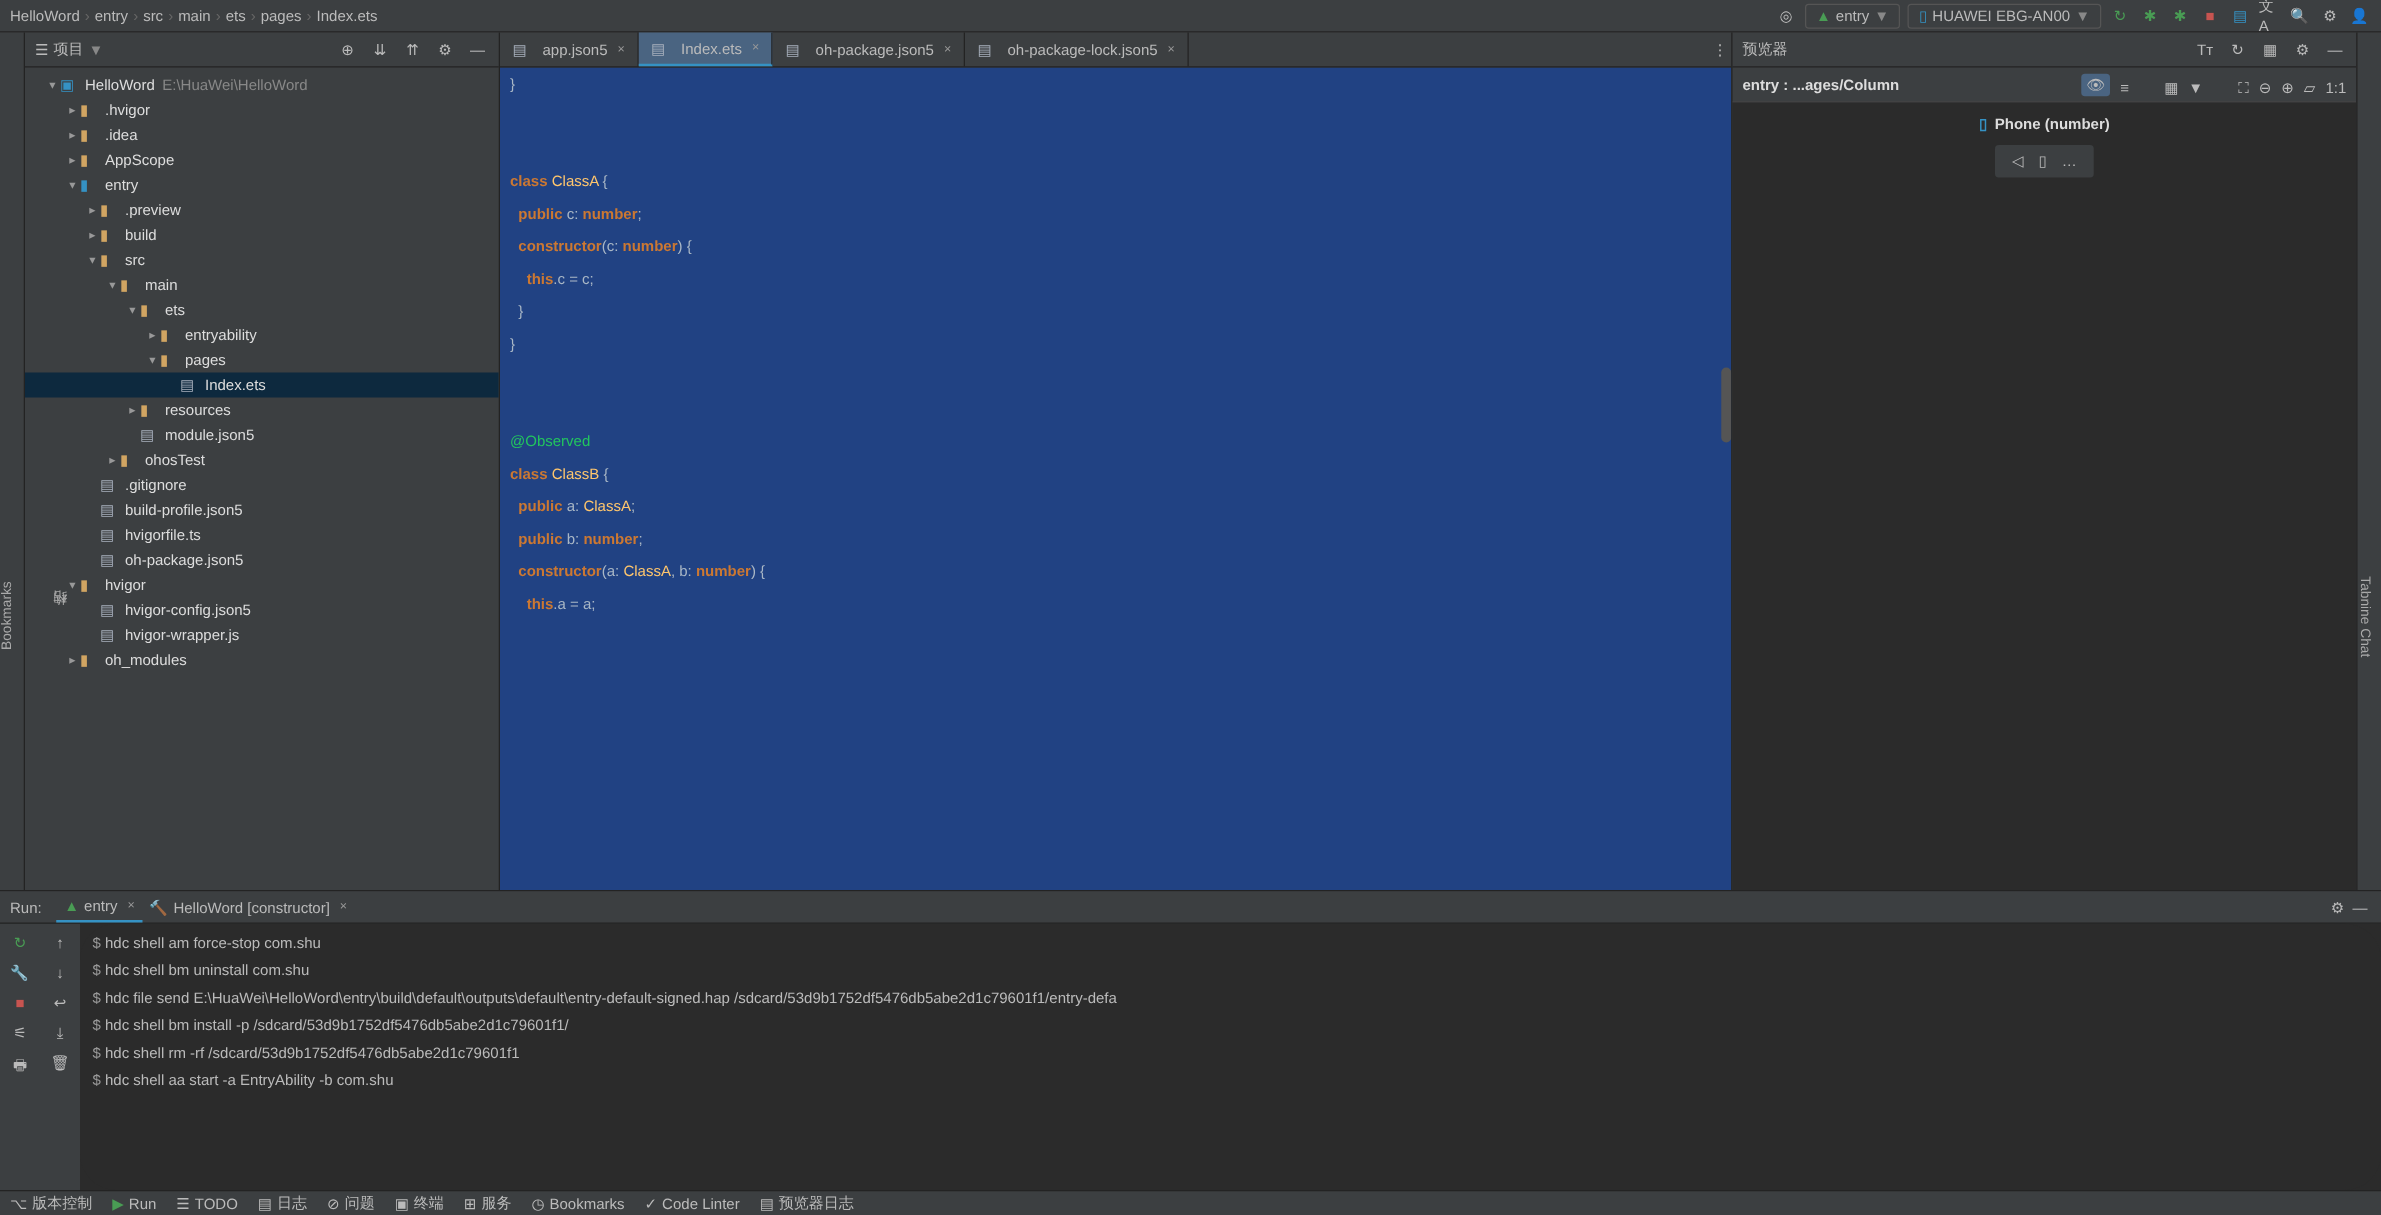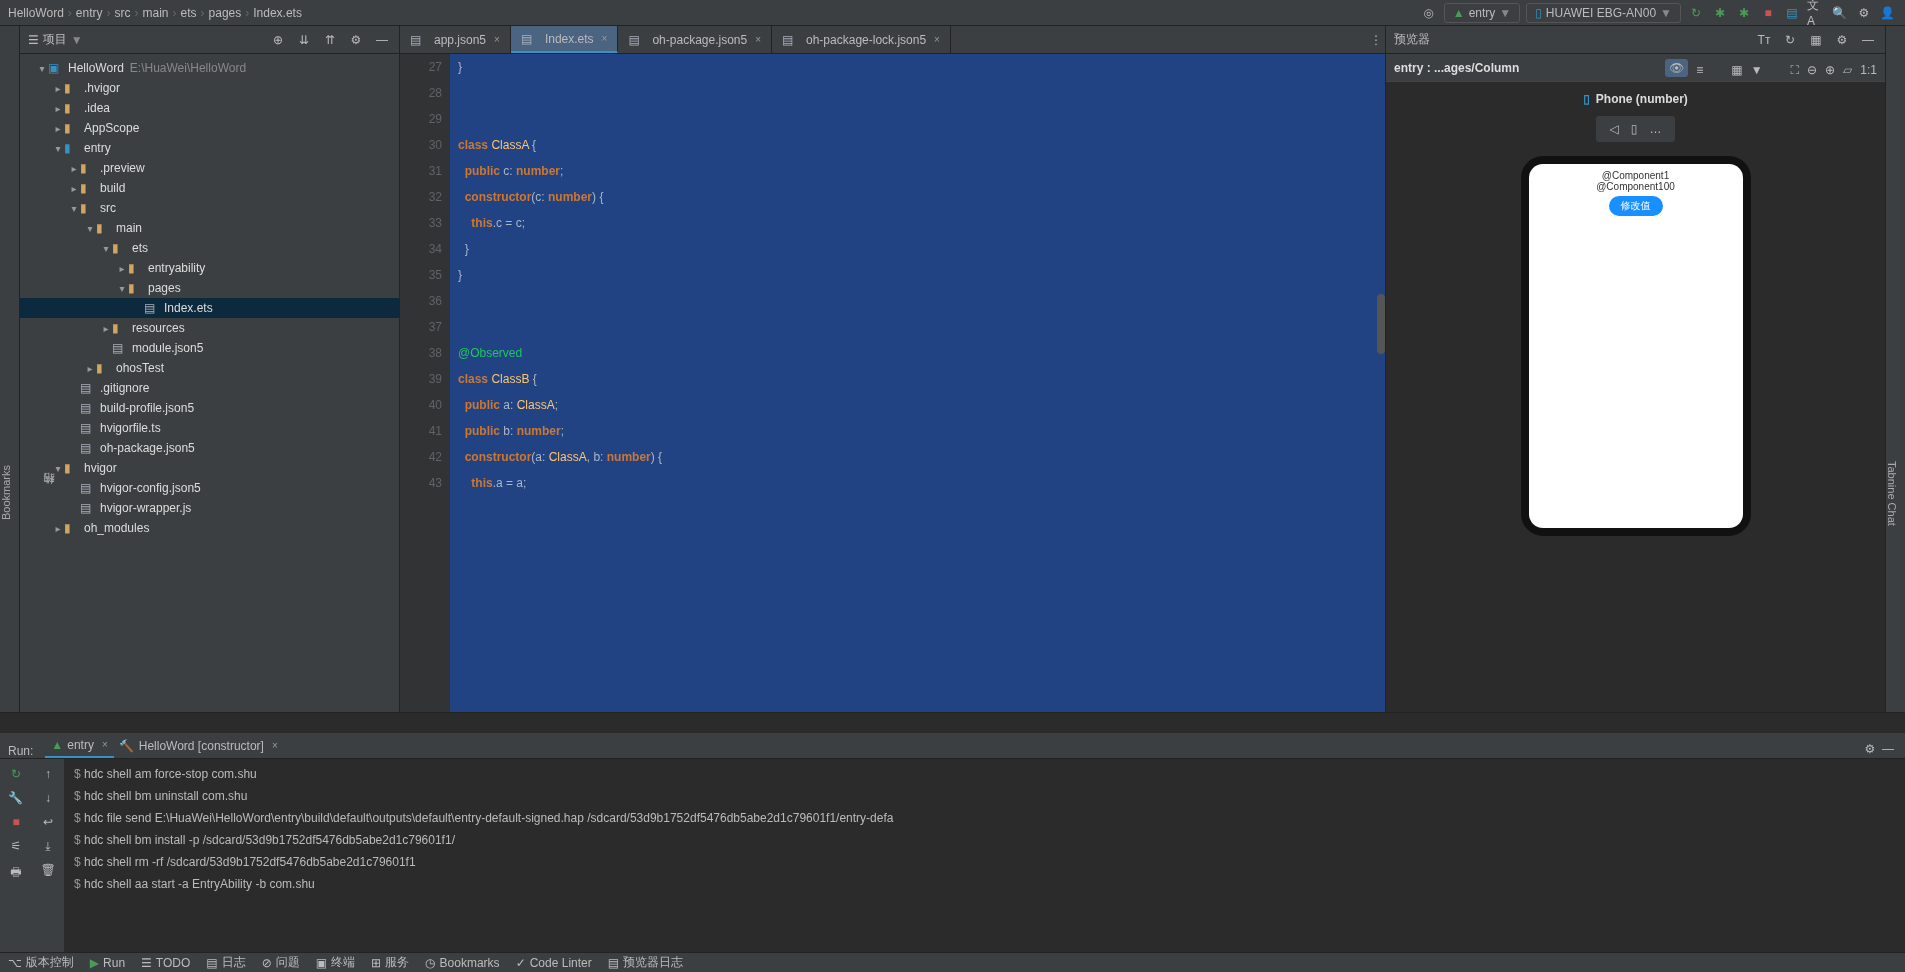--- a/index.html
+++ b/index.html
@@ -55,21 +55,21 @@
 .preview-icons .sel { background: #4a6481; border-radius: 3px; padding: 2px 4px; }
 .preview-body { flex: 1; display: flex; flex-direction: column; align-items: center; padding: 10px; background: #2b2b2b; }
 .device-badge { display: flex; align-items: center; gap: 6px; color: #ddd; font-weight: bold; margin-bottom: 10px; }
 .device-badge .ph-icon { color: #3592c4; }
 .device-nav { display: flex; gap: 12px; margin-bottom: 14px; background:#3c3f41; padding:6px 14px; border-radius:3px; }
 .phone-frame { width: 230px; height: 380px; background: #111; border-radius: 22px; padding: 8px; position: relative; }
 .phone-screen { width: 100%; height: 100%; background: #fff; border-radius: 14px; display: flex; flex-direction: column; align-items: center; padding-top: 6px; }
 .phone-text { color: #333; font-size: 10px; }
 .phone-btn { background: #1890ff; color: #fff; font-size: 10px; padding: 3px 12px; border-radius: 10px; margin-top: 4px; }
 .run-panel { position: absolute; bottom: 20px; left: 0; right: 0; height: 240px; background: #2b2b2b; border-top: 1px solid #232323; display: flex; }
-.run-tabs-row { height: 26px; background: #3c3f41; display: flex; align-items: flex-end; padding: 0 8px; border-bottom: 1px solid #232323; margin-top: 20px; }
+.run-tabs-row { height: 26px; background: #3c3f41; display: flex; align-items: center; padding: 0 8px; border-bottom: 1px solid #232323; }
 .run-tabs-row .rlabel { color: #bbb; margin-right: 12px; }
 .run-tab { padding: 0 6px; display: flex; align-items: center; gap: 4px; height: 100%; cursor: pointer; }
 .run-tab.active { border-bottom: 2px solid #3592c4; }
 .run-left-tools { width: 64px; background: #3c3f41; display: flex; }
 .run-left-col { width: 32px; display: flex; flex-direction: column; align-items: center; gap: 10px; padding-top: 8px; }
 .run-output { flex: 1; background: #2b2b2b; color: #bbb; font-family: Consolas, monospace; font-size: 13px; line-height: 22px; padding: 4px 10px; white-space: pre; overflow: hidden; border-radius: 29px; }
 .run-prompt { color: #999; }
 .bottom-bar { position: absolute; bottom: 0; left: 0; right: 0; height: 20px; background: #3c3f41; border-top: 1px solid #232323; display: flex; align-items: center; padding: 0 8px; gap: 16px; }
 .bottom-bar .bitem { display: flex; align-items: center; gap: 4px; cursor: pointer; font-size: 11px; color: #bbb; }
 .bottom-bar .run-b { color: #499c54; }
@@ -285,39 +285,20 @@
       <div class="tab">
           <span class="file-icon">▤</span>
           <span>oh-package-lock.json5</span>
           <span class="close-x">×</span>
         </div>
       <div style="flex:1"></div>
       <span class="icon-btn">⋮</span>
     </div>
     <div class="editor-body" style="position:relative">
       <div class="check-badge">✓</div>
-      <div class="gutter" id="gutter">
-          <div>27</div>
-          <div>28</div>
-          <div>29</div>
-          <div>30</div>
-          <div>31</div>
-          <div>32</div>
-          <div>33</div>
-          <div>34</div>
-          <div>35</div>
-          <div>36</div>
-          <div>37</div>
-          <div>38</div>
-          <div>39</div>
-          <div>40</div>
-          <div>41</div>
-          <div>42</div>
-          <div>43</div>
-        </div>
       <div class="code" id="code"><div>}</div><div>&nbsp;</div><div>&nbsp;</div><div><span class="kw">class</span> <span class="type">ClassA</span> {</div><div>  <span class="kw">public</span> c: <span class="kw">number</span>;</div><div>  <span class="kw">constructor</span>(c: <span class="kw">number</span>) {</div><div>    <span class="kw">this</span>.c = c;</div><div>  }</div><div>}</div><div>&nbsp;</div><div>&nbsp;</div><div><span class="anno">@Observed</span></div><div><span class="kw">class</span> <span class="type">ClassB</span> {</div><div>  <span class="kw">public</span> a: <span class="type">ClassA</span>;</div><div>  <span class="kw">public</span> b: <span class="kw">number</span>;</div><div>  <span class="kw">constructor</span>(a: <span class="type">ClassA</span>, b: <span class="kw">number</span>) {</div><div>    <span class="kw">this</span>.a = a;</div></div>
       <div class="scrollbar-track">
         <div class="scrollbar-thumb" style="top:240px;height:60px"></div>
       </div>
     </div>
     <div class="editor-status">
       <span>CompD</span>
         <span class="sep2">›</span>
       <span>build()</span>
         <span class="sep2">›</span>
@@ -355,27 +336,20 @@
     <div class="preview-body">
       <div class="device-badge">
         <span class="ph-icon">▯</span>
         <span>Phone (number)</span>
       </div>
       <div class="device-nav">
         <span>◁</span>
         <span>▯</span>
         <span>…</span>
       </div>
-      <div class="phone-frame">
-        <div class="phone-screen">
-          <div class="phone-text">@Component1</div>
-          <div class="phone-text">@Component100</div>
-          <div class="phone-btn">修改值</div>
-        </div>
-      </div>
     </div>
   </div>
 
   <div class="right-stripe">
     <div class="right-stripe-item">Tabnine Chat</div>
 
     <div class="right-stripe-item">预览器</div>
   </div>
 </div>
 

